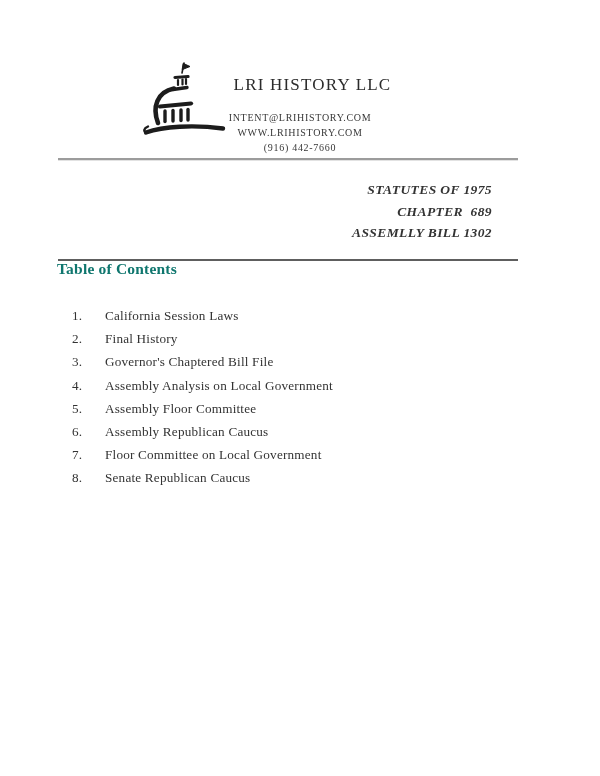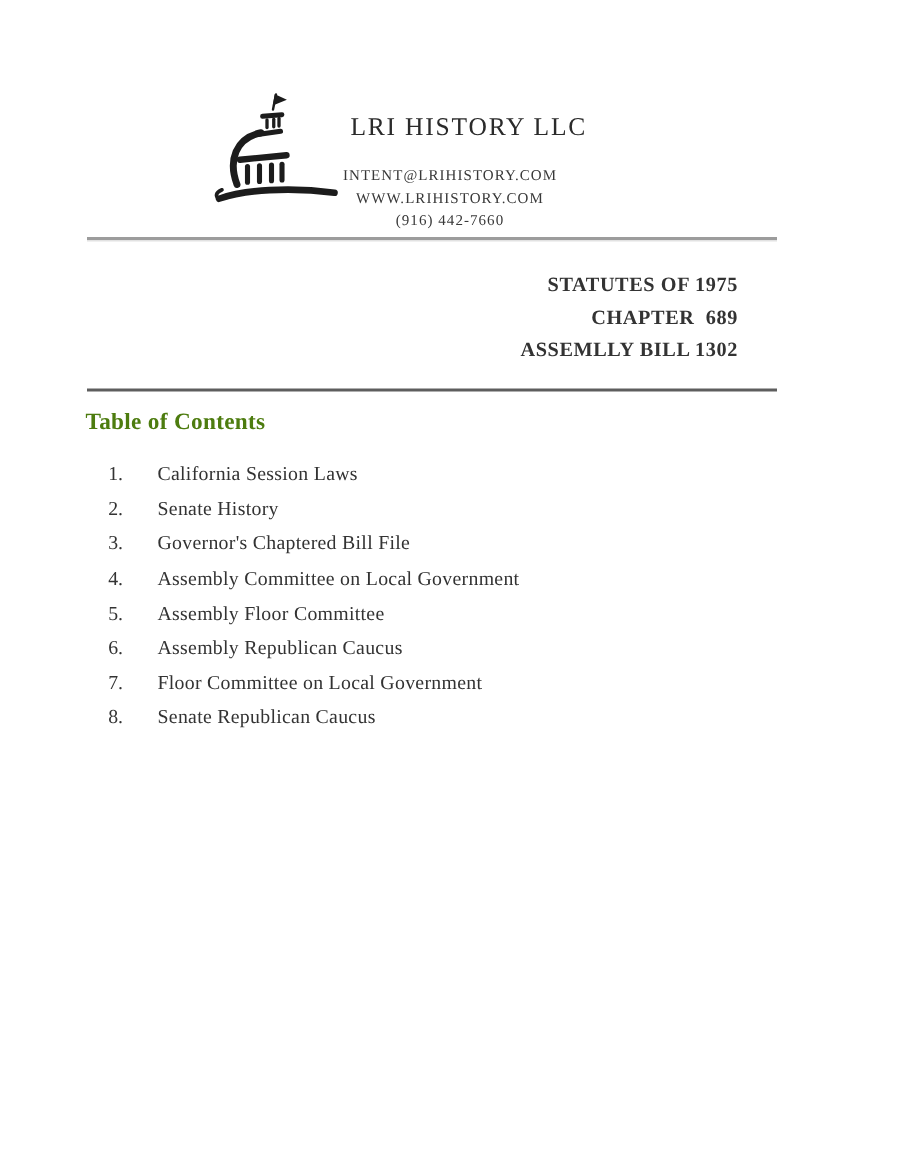--- a/index.html
+++ b/index.html
@@ -54,28 +54,28 @@
   
   .case-header {
     position: absolute; top: 179px; right: 108px;
     text-align: right;
     font-weight: bold;
     font-size: 13.5px;
     line-height: 21.5px;
     letter-spacing: 0.4px;
     color: #333333;
   }
-  .case-header div { white-space: pre; }
+  .case-header div { white-space: pre; font-style: italic; }
   
   .toc-title {
-    position: absolute; left: 57px; top: 273px;
+    position: absolute; left: 57px; top: 260px;
     font-weight: bold;
     font-size: 15.5px;
     letter-spacing: 0.2px;
-    color: #4d7c0f;
+    color: #0f766e;
   }
   .toc-list {
     position: absolute; left: 57px; top: 304px;
     width: 460px;
   }
   .toc-item {
     display: flex;
     line-height: 23.2px;
     font-size: 13.2px;
     color: #333333;
@@ -142,29 +142,29 @@
 
   <div class="toc-title">Table of Contents</div>
 
   <div class="toc-list">
     <div class="toc-item">
       <span class="toc-num">1.</span>
       <span class="toc-label">California Session Laws</span>
     </div>
     <div class="toc-item">
       <span class="toc-num">2.</span>
-      <span class="toc-label">Senate History</span>
+      <span class="toc-label">Final History</span>
     </div>
     <div class="toc-item">
       <span class="toc-num">3.</span>
       <span class="toc-label">Governor's Chaptered Bill File</span>
     </div>
     <div class="toc-item">
       <span class="toc-num">4.</span>
-      <span class="toc-label">Assembly Committee on Local Government</span>
+      <span class="toc-label">Assembly Analysis on Local Government</span>
     </div>
     <div class="toc-item">
       <span class="toc-num">5.</span>
       <span class="toc-label">Assembly Floor Committee</span>
     </div>
     <div class="toc-item">
       <span class="toc-num">6.</span>
       <span class="toc-label">Assembly Republican Caucus</span>
     </div>
     <div class="toc-item">

